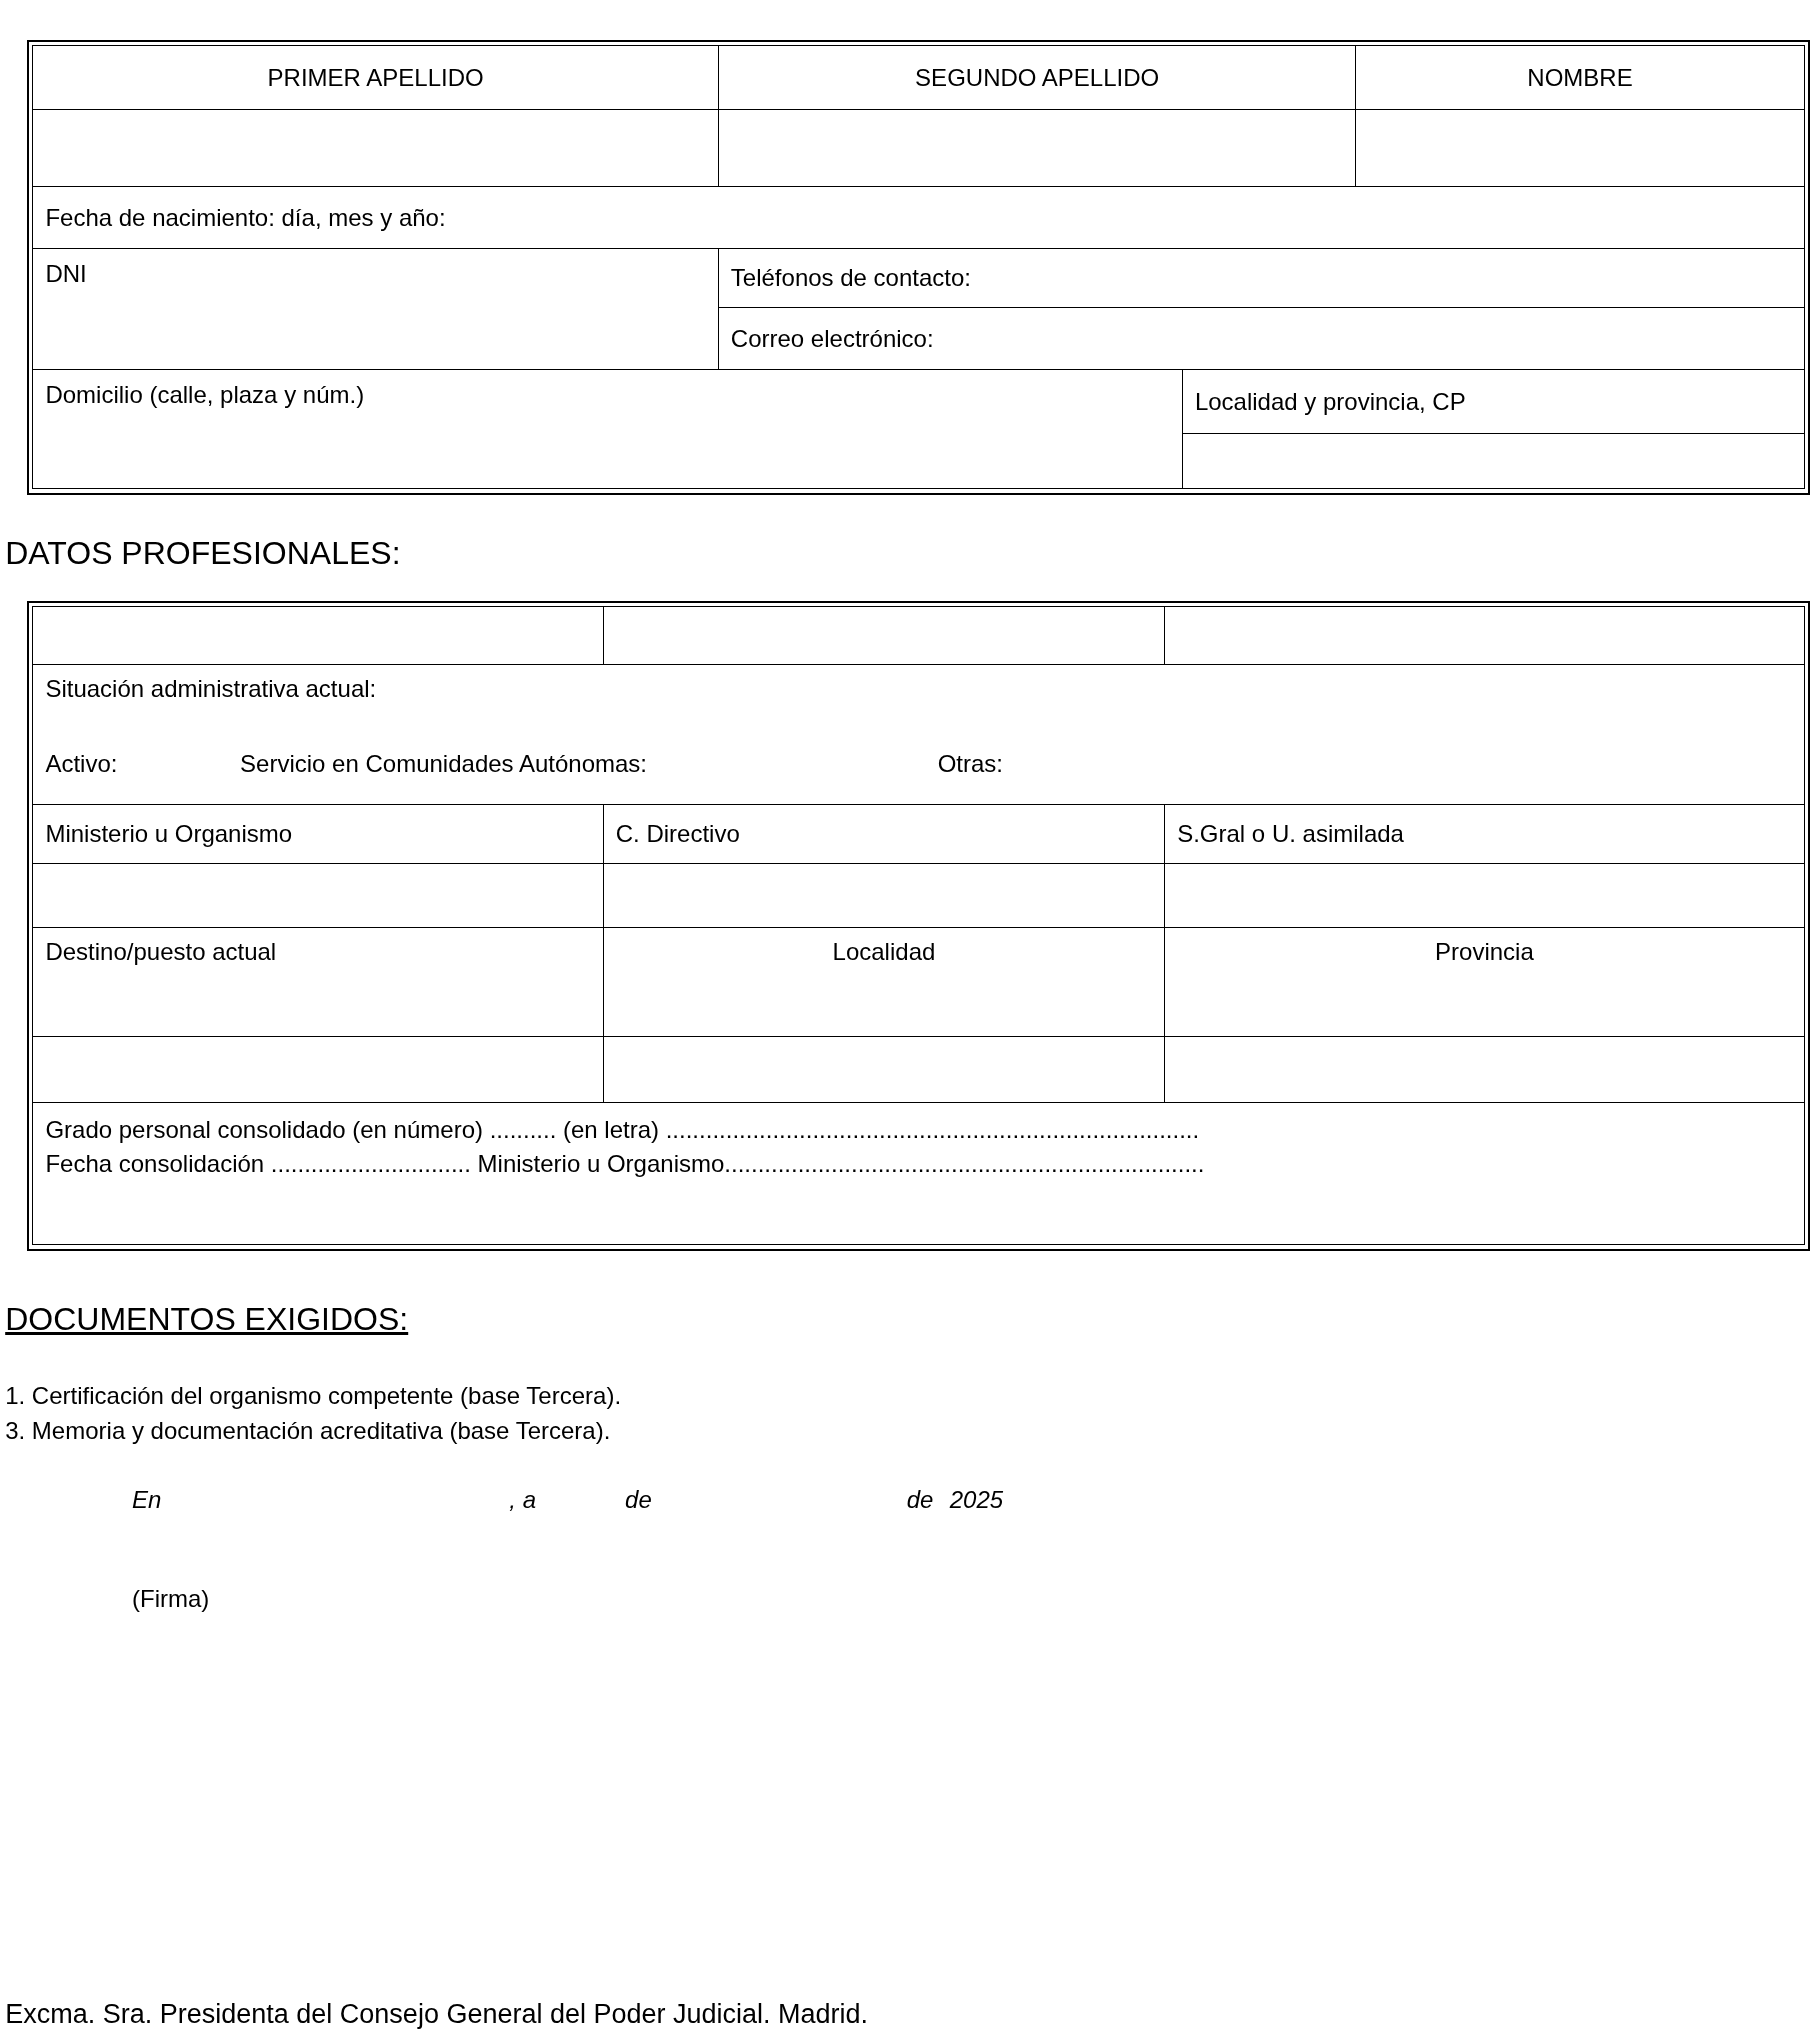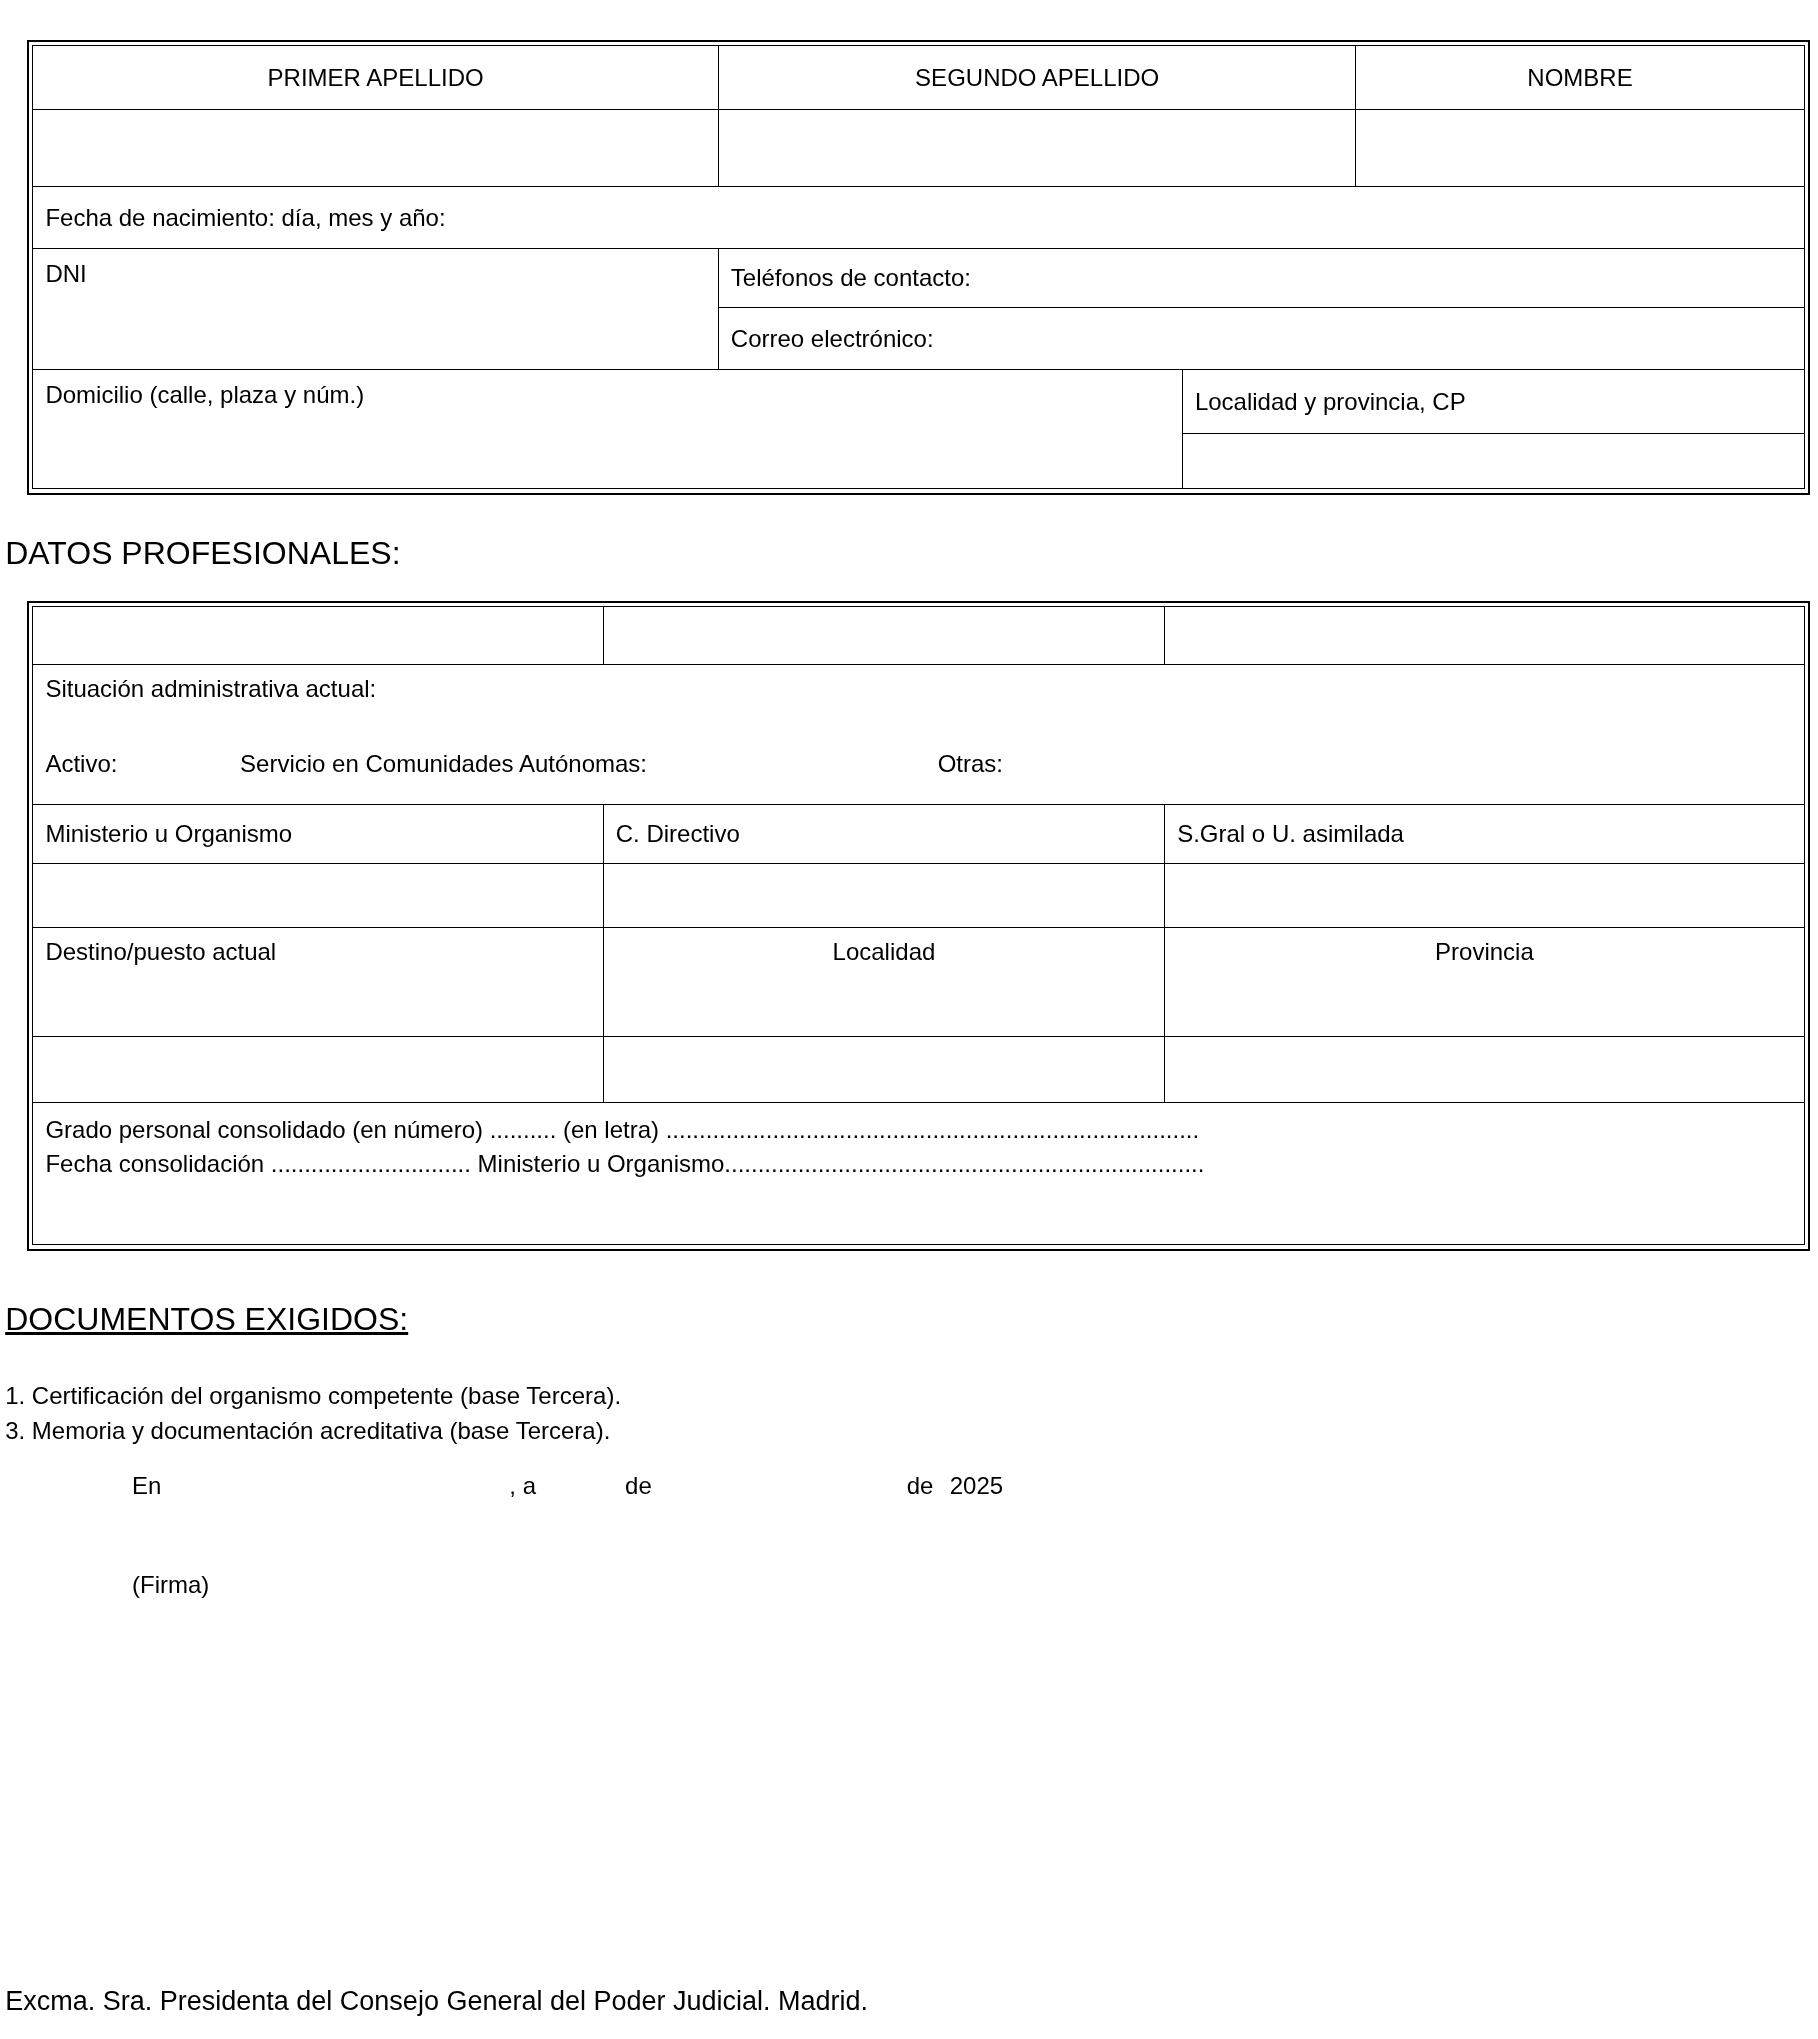--- a/index.html
+++ b/index.html
@@ -69,32 +69,33 @@
   .grade-line { line-height: 34px; white-space: nowrap; }
   .sec-title {
     margin-left: 5.2px;
     font-size: 32px;
   }
   #datos-title { margin-top: 40px; }
   #docs-title { margin-top: 50px; text-decoration: underline; }
   .doc-items { margin-left: 5.2px; margin-top: 40px; line-height: 35px; }
   .date-line {
     margin-left: 132px;
-    margin-top: 24px;
+    margin-top: 38px;
     white-space: nowrap;
+    font-style: italic;
   }
   .date-line .w-a    { display: inline-block; margin-left: 348px; }
   .date-line .w-de1  { display: inline-block; margin-left: 89px; }
   .date-line .w-de2  { display: inline-block; margin-left: 255px; }
   .date-line .w-year { display: inline-block; margin-left: 16.3px; }
   .firma-line { margin-left: 132px; margin-top: 71px; }
   .addressee {
     position: absolute;
     left: 5.2px;
-    bottom: 22px;
+    bottom: 9px;
     font-size: 27px;
     white-space: nowrap;
   }
 </style>
 </head>
 <body>
 
 <div class="tbl-wrap" id="personal-wrap">
   <table>
     <colgroup>

